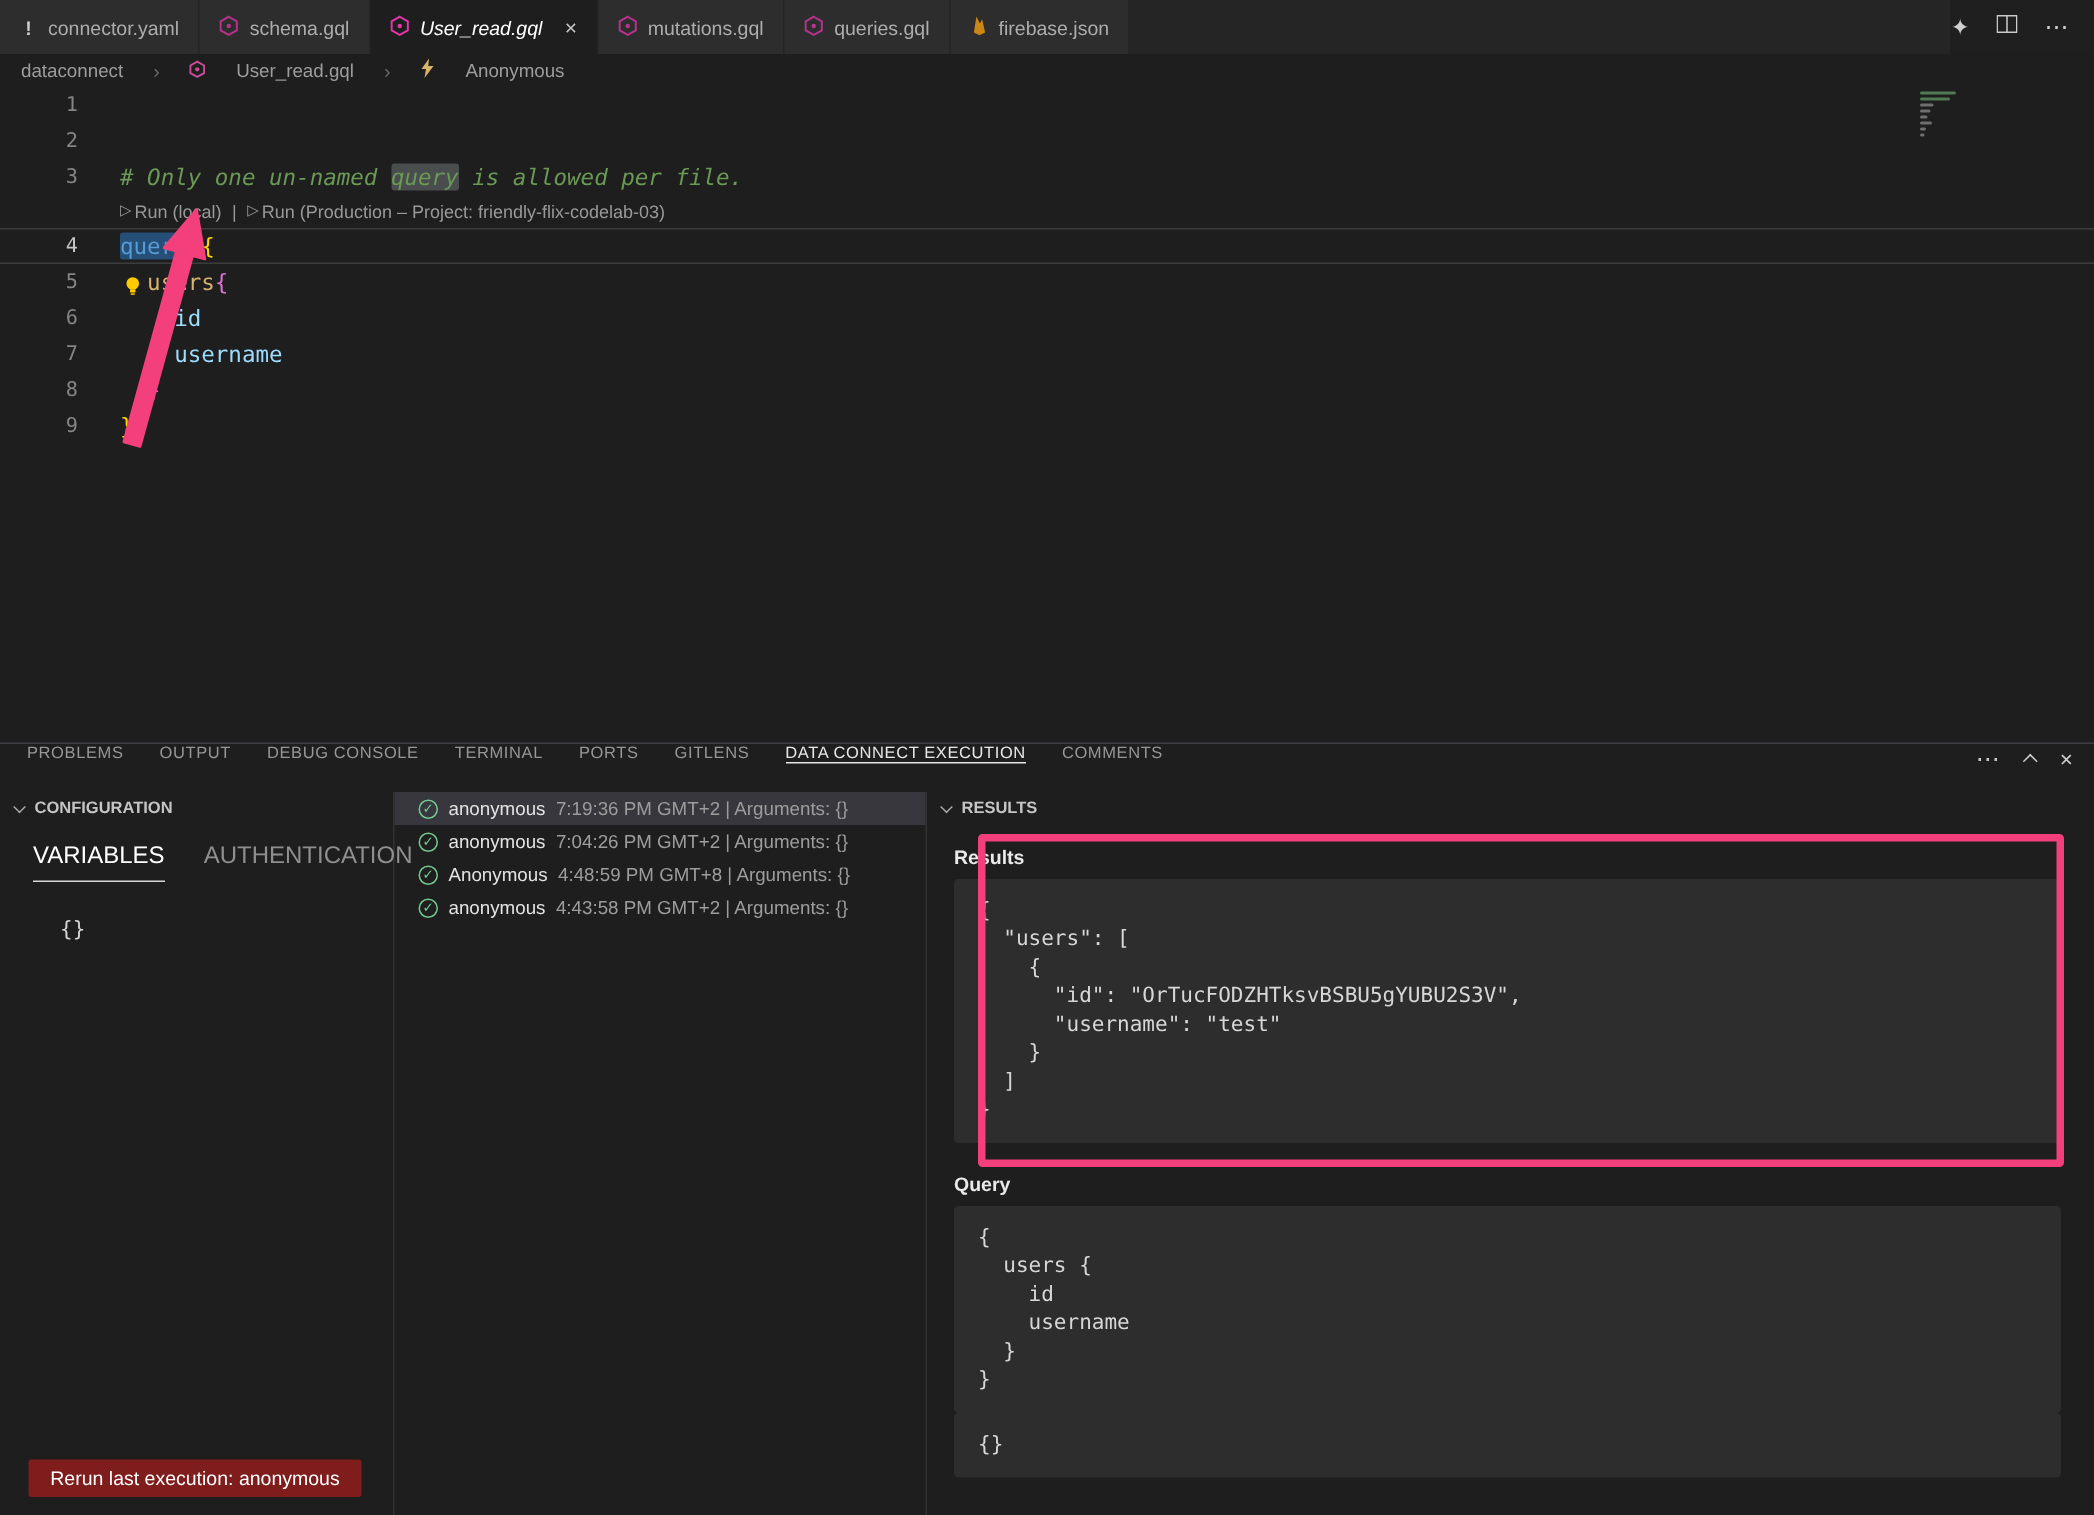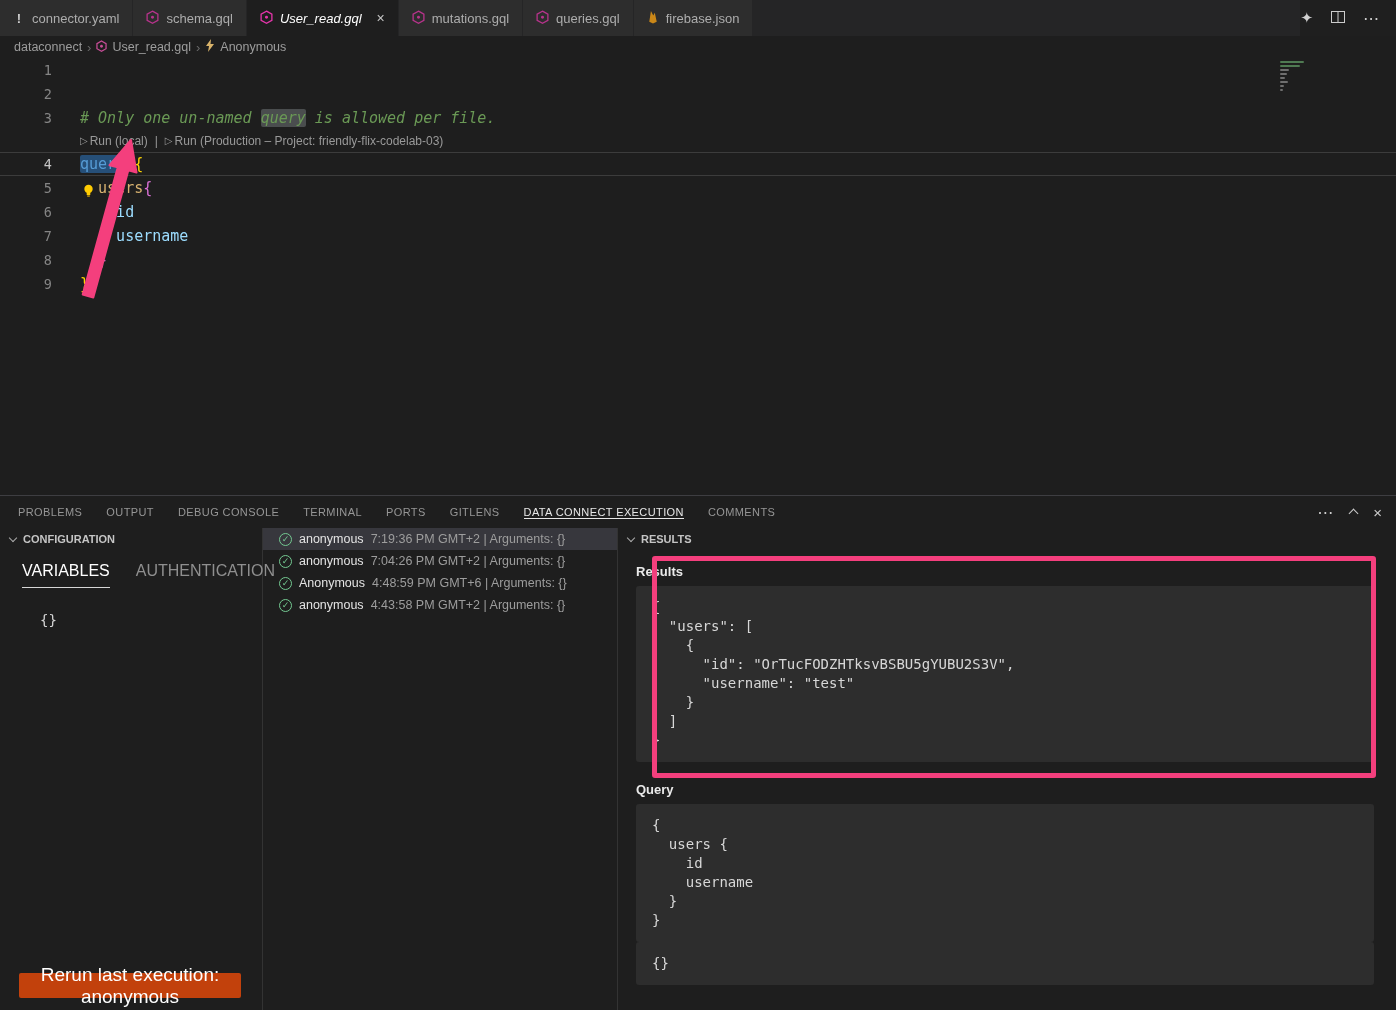--- a/index.html
+++ b/index.html
@@ -21,21 +21,21 @@
   .tab .close { margin-left:8px; color:#c5c5c5; font-size:14px; line-height:1; }
   .ticon-excl { color:#cccccc; font-weight:bold; font-size:13px; width:12px; text-align:center; }
   .tab:not(.active) svg { opacity:.75; }
   .tabbar-actions { margin-left:auto; display:flex; align-items:center; gap:18px;
     padding-right:16px; color:#cfcfcf; background:#1f1f1f; }
   .sparkle { font-size:15px; }
   .ellipsis { font-size:16px; letter-spacing:1px; }
 
   
   .breadcrumb { position:absolute; top:36px; left:0; width:100%; height:22px;
-    display:flex; align-items:center; gap:5px; padding-left:14px;
+    display:flex; align-items:center; gap:20px; padding-left:14px;
     font-size:12.5px; color:#9d9d9d; background:#1e1e1e; }
   .bc-sep { color:#6a6a6a; font-size:13px; }
 
   
   .editor { position:absolute; top:58px; left:0; width:100%; height:437px; background:#1e1e1e; }
   .eline { position:relative; display:flex; height:24px; line-height:24px;
     font-family:"DejaVu Sans Mono","Liberation Mono",monospace; font-size:15px; }
   .eline.current { border-top:1px solid #3c3c3c; border-bottom:1px solid #3c3c3c; line-height:22px; }
   .lnum { width:52px; flex:none; text-align:right; color:#858585; font-size:13.5px; }
   .eline.current .lnum { color:#c6c6c6; }
@@ -57,21 +57,21 @@
   .minimap .mbar { height:2px; margin-bottom:2px; border-radius:1px; }
 
   
   .annot-rect { position:absolute; left:652px; top:556px; width:724px; height:222px;
     border:5px solid #f43f7d; border-radius:3px; z-index:30; pointer-events:none; }
   .annot-arrow { position:absolute; left:60px; top:130px; z-index:30; pointer-events:none; }
 
   
   .panel { position:absolute; top:495px; left:0; width:100%; height:515px;
     background:#1e1e1e; border-top:1px solid #3e3e42; }
-  .panel-tabs { height:32px; display:flex; align-items:center; gap:24px; padding-left:18px;
+  .panel-tabs { height:32px; display:flex; align-items:flex-start; gap:24px; padding-left:18px;
     font-size:11px; color:#969696; }
   .ptab { display:flex; align-items:center; letter-spacing:.4px; border-bottom:1px solid transparent; }
   .ptab.active { color:#e7e7e7; border-bottom-color:#e7e7e7; }
   .panel-actions { margin-left:auto; display:flex; align-items:center; gap:16px;
     padding-right:14px; color:#cccccc; }
   .chev-up { width:7px; height:7px; border-left:1.4px solid #ccc; border-top:1.4px solid #ccc;
     transform:rotate(45deg); margin-top:3px; }
   .panel-body { position:absolute; top:32px; left:0; right:0; bottom:0; display:flex; }
   .col-config { width:263px; flex:none; border-right:1px solid #333333; position:relative; }
   .col-history { width:355px; flex:none; border-right:1px solid #333333; position:relative; }
@@ -80,21 +80,21 @@
     font-size:11px; font-weight:bold; color:#c5c5c5; }
   .chev-down { width:6px; height:6px; border-right:1.2px solid #aaa; border-bottom:1.2px solid #aaa;
     transform:rotate(45deg); margin-top:-3px; flex:none; }
 
   
   .cfg-tabs { display:flex; gap:26px; padding-left:22px; margin-top:12px; font-size:16px; color:#8f8f8f; }
   .cfg-tab { padding-bottom:7px; border-bottom:1px solid transparent; }
   .cfg-tab.active { color:#ffffff; border-bottom-color:#d7d7d7; }
   .cfg-value { margin:24px 0 0 40px; font-size:14px; color:#d4d4d4; }
   .rerun-btn { position:absolute; left:19px; right:21px; bottom:12px; height:25px;
-    background:#c2410c; color:#ffffff; font-size:19px; display:flex; align-items:center;
+    background:#7f1d1d; color:#ffffff; font-size:13px; display:flex; align-items:center;
     justify-content:center; border:none; border-radius:2px; cursor:pointer;
     font-family:"Liberation Sans","DejaVu Sans",sans-serif; }
 
   
   .hrow { height:22px; display:flex; align-items:center; gap:7px; padding-left:16px;
     font-size:12.5px; color:#9d9d9d; white-space:nowrap; overflow:hidden; }
   .hrow.selected { background:#37373d; }
   .hname { color:#e3e3e3; }
   .check { width:13px; height:13px; flex:none; border:1px solid #73c991; border-radius:50%;
     color:#73c991; font-size:9px; line-height:11px; text-align:center; }
@@ -295,21 +295,21 @@
           <span class="hdetail">7:19:36 PM GMT+2 | Arguments: {}</span>
         </div>
         <div class="hrow">
           <span class="check">✓</span>
           <span class="hname">anonymous</span>
           <span class="hdetail">7:04:26 PM GMT+2 | Arguments: {}</span>
         </div>
         <div class="hrow">
           <span class="check">✓</span>
           <span class="hname">Anonymous</span>
-          <span class="hdetail">4:48:59 PM GMT+6 | Arguments: {}</span>
+          <span class="hdetail">4:48:59 PM GMT+8 | Arguments: {}</span>
         </div>
         <div class="hrow">
           <span class="check">✓</span>
           <span class="hname">anonymous</span>
           <span class="hdetail">4:43:58 PM GMT+2 | Arguments: {}</span>
         </div>
       </div>
 
       <div class="col-results">
         <div class="sec-header">

